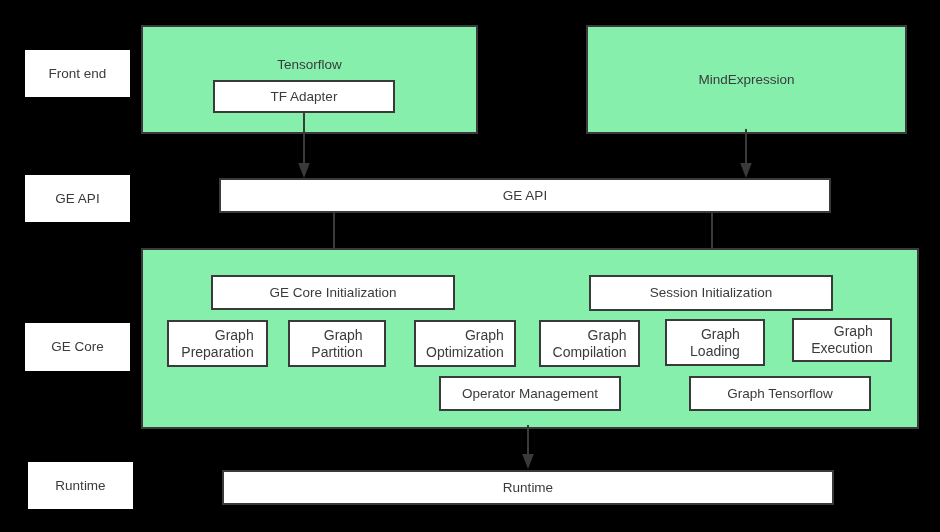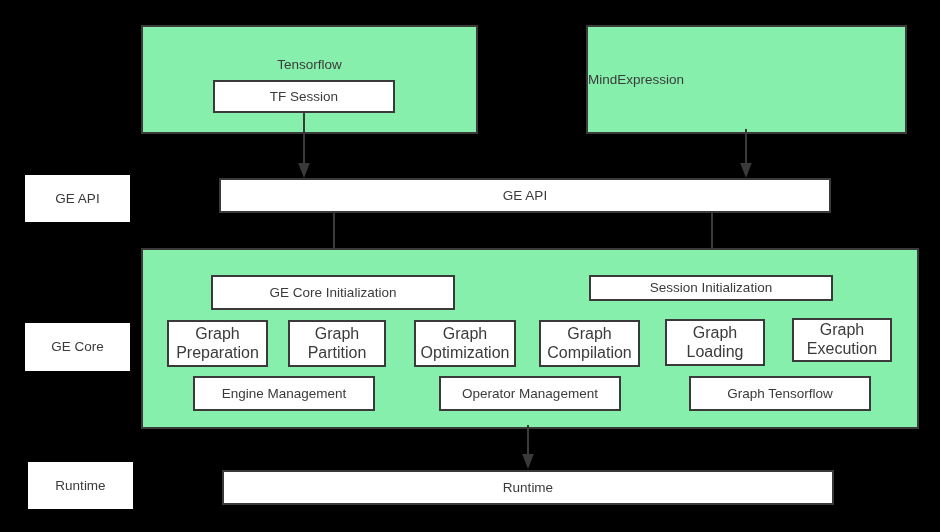--- a/index.html
+++ b/index.html
@@ -48,47 +48,49 @@
     left: 0;
     text-align: center;
     color: #3b3b3b;
     font-size: 13.5px;
   }
   .me-title {
     position: absolute;
     width: 100%;
     top: 45px;
     left: 0;
+    text-align: center;
     color: #3b3b3b;
     font-size: 13.5px;
   }
   .arrow {
     position: absolute;
   }
   .arrow svg { display: block; }
   .f13 { font-size: 13.5px; }
-  .f12 { font-size: 16px; }
+  .f12 { font-size: 14px; text-align: right; }
 </style>
 </head>
 <body>
 
 <div id="canvas">
 
+  <div class="box layer-label" style="left:25px; top:50px; width:105px; height:47px;">Front end</div>
 
   <div class="box layer-label" style="left:25px; top:175px; width:105px; height:47px;">GE API</div>
 
   <div class="box layer-label" style="left:25px; top:323px; width:105px; height:48px;text-align:right;">GE Core</div>
 
   <div class="box layer-label" style="left:28px; top:462px; width:105px; height:47px;">Runtime</div>
 
   <div class="container-box" style="position:absolute; left:141px; top:25px; width:333px; height:105px;">
     <div class="tf-title">Tensorflow</div>
   </div>
 
-  <div class="box outlined f13" style="left:213px; top:80px; width:182px; height:33px;">TF Session</div>
+  <div class="box outlined f13" style="left:213px; top:80px; width:182px; height:33px;">TF Adapter</div>
 
   <div class="container-box" style="position:absolute; left:586px; top:25px; width:317px; height:105px;">
     <div class="me-title">MindExpression</div>
   </div>
 
   <div class="arrow" style="left:295px; top:112px; width:18px; height:68px;">
     <svg width="18" height="68" viewBox="0 0 18 68">
       <line x1="9" y1="0" x2="9" y2="54" stroke="#3a3a3a" stroke-width="2"></line>
       <polygon points="9,66 3.2,51 14.8,51" fill="#3a3a3a"></polygon>
     </svg>
@@ -114,41 +116,40 @@
     <svg width="18" height="64" viewBox="0 0 18 64">
       <line x1="9" y1="0" x2="9" y2="50" stroke="#3a3a3a" stroke-width="2"></line>
       <polygon points="9,62 3.2,47 14.8,47" fill="#3a3a3a"></polygon>
     </svg>
   </div>
 
   <div class="container-box" style="position:absolute; left:141px; top:248px; width:774px; height:177px;"></div>
 
   <div class="box outlined f13" style="left:211px; top:275px; width:244px; height:35px;">GE Core Initialization</div>
 
-  <div class="box outlined f13" style="left:589px; top:275px; width:244px; height:26px;">Session Initialization</div>
+  <div class="box outlined f13" style="left:589px; top:275px; width:244px; height:36px;">Session Initialization</div>
 
   <div class="box outlined f12" style="left:167px; top:320px; width:101px; height:47px;">Graph
 Preparation</div>
 
   <div class="box outlined f12" style="left:288px; top:320px; width:98px; height:47px;">Graph
 Partition</div>
 
   <div class="box outlined f12" style="left:414px; top:320px; width:102px; height:47px;">Graph
 Optimization</div>
 
   <div class="box outlined f12" style="left:539px; top:320px; width:101px; height:47px;">Graph
 Compilation</div>
 
   <div class="box outlined f12" style="left:665px; top:319px; width:100px; height:47px;">Graph
 Loading</div>
 
   <div class="box outlined f12" style="left:792px; top:318px; width:100px; height:44px;">Graph
 Execution</div>
 
-  <div class="box outlined f13" style="left:193px; top:376px; width:182px; height:35px;">Engine Management</div>
 
   <div class="box outlined f13" style="left:439px; top:376px; width:182px; height:35px;">Operator Management</div>
 
   <div class="box outlined f13" style="left:689px; top:376px; width:182px; height:35px;">Graph Tensorflow</div>
 
   <div class="arrow" style="left:519px; top:425px; width:18px; height:46px;">
     <svg width="18" height="46" viewBox="0 0 18 46">
       <line x1="9" y1="0" x2="9" y2="32" stroke="#3a3a3a" stroke-width="2"></line>
       <polygon points="9,44 3.2,29 14.8,29" fill="#3a3a3a"></polygon>
     </svg>

